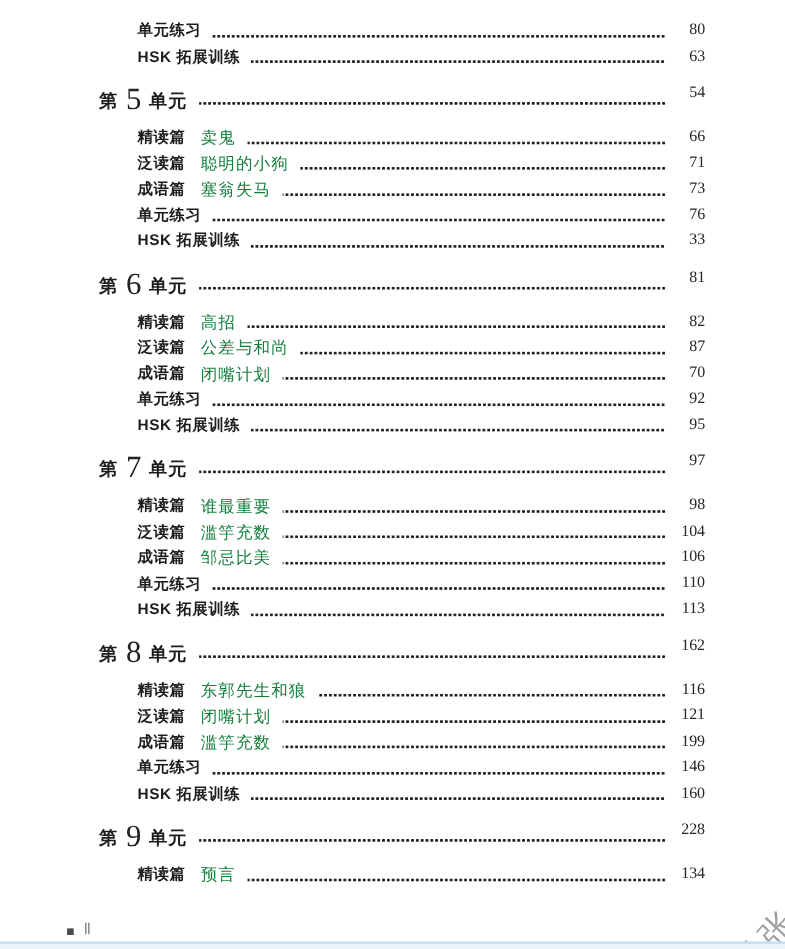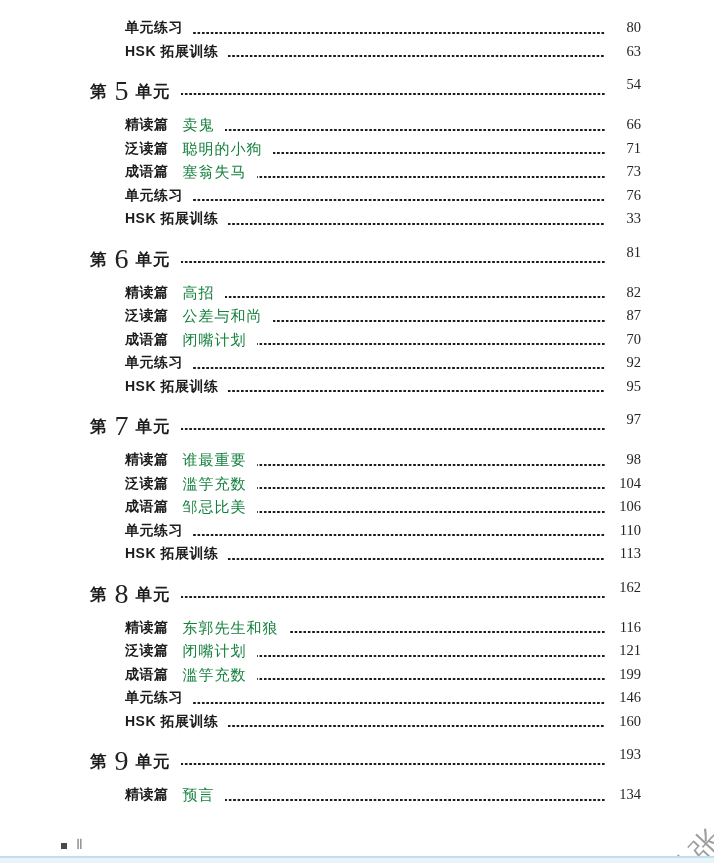--- a/index.html
+++ b/index.html
@@ -309,21 +309,21 @@
         <span class="dots"></span>
         <span class="pagenum">160</span>
       </div>
       <div class="row unit-row">
         <span class="unit-title">
           <span class="unit-cjk">第</span>
           <span class="unit-num">9</span>
           <span class="unit-cjk">单元</span>
         </span>
         <span class="dots"></span>
-        <span class="pagenum">193</span>
+        <span class="pagenum">228</span>
       </div>
       <div class="row entry-row">
         <span class="entry-label">精读篇</span>
         <span class="entry-title">预言</span>
         <span class="dots"></span>
         <span class="pagenum">134</span>
       </div>
     </div>
 
   <div class="footer">

